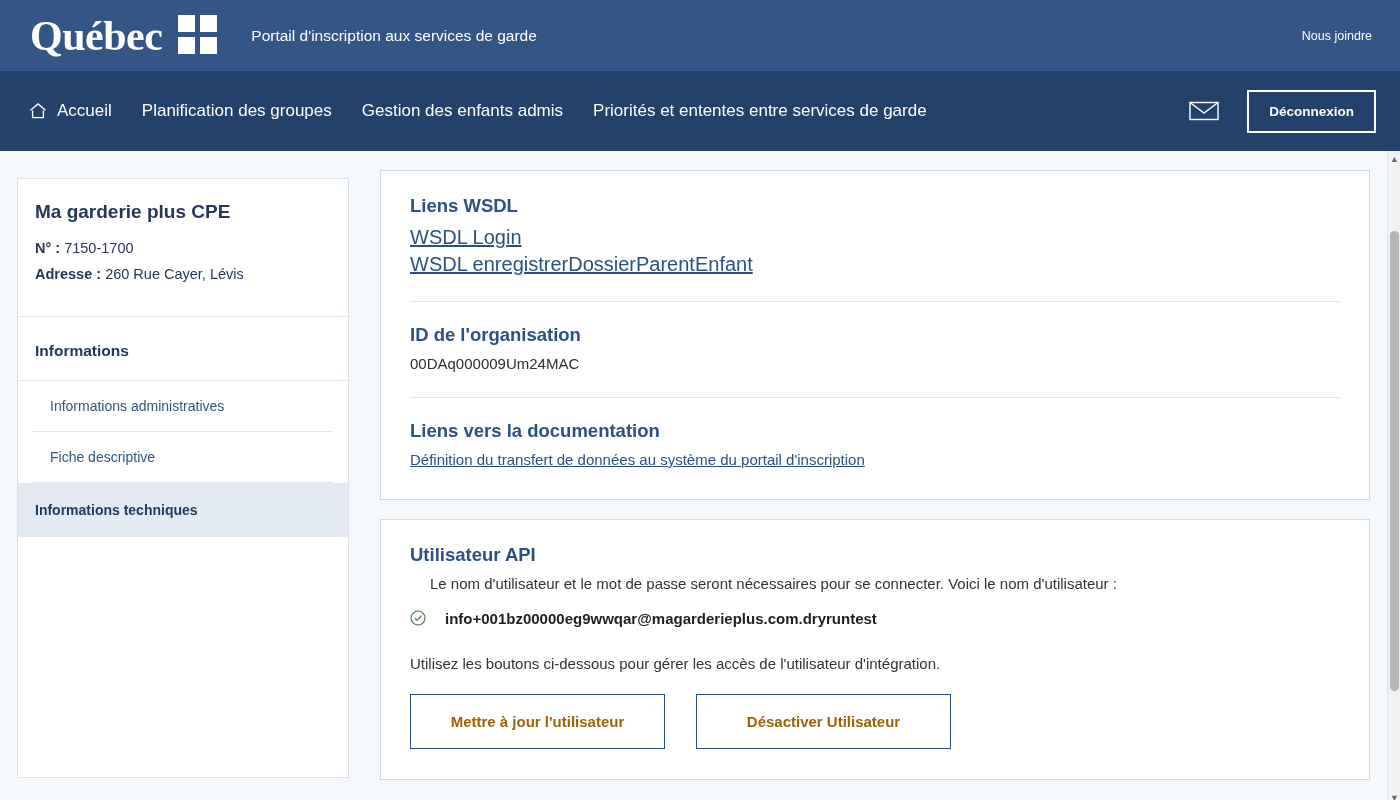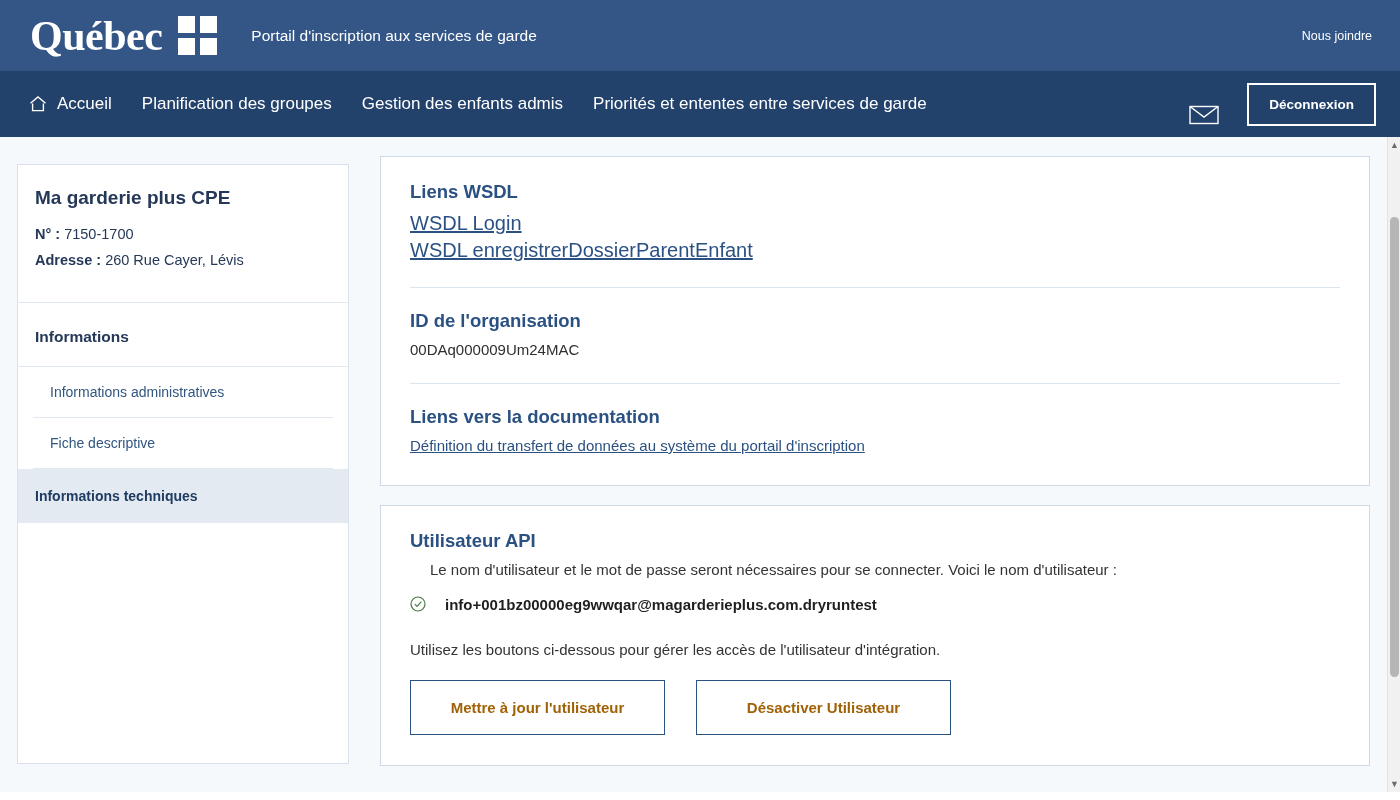--- a/index.html
+++ b/index.html
@@ -13,21 +13,21 @@
 
   
   .brandbar {
     height: 71px;
     background: #335687;
     display: flex;
     align-items: center;
     padding: 0 24px 0 30px;
     position: relative;
   }
-  .logo-wrap { display: flex; align-items: center; gap: 10px; }
+  .logo-wrap { display: flex; align-items: flex-start; gap: 10px; }
   .logo-text {
     color: #ffffff;
     font-size: 42px;
     line-height: 42px;
     font-weight: 700;
     letter-spacing: -0.5px;
     font-family: "Liberation Serif", serif;
   }
   .logo-flower {
     display: grid;
@@ -49,21 +49,21 @@
     right: 28px;
     top: 29px;
     color: #ffffff;
     font-size: 12.5px;
     text-decoration: none;
     padding-left: 24px;
   }
 
   
   .navbar {
-    height: 66px;
+    height: 80px;
     background: #2a4a75;
     display: flex;
     align-items: center;
     padding: 0 24px 0 28px;
     position: relative;
   }
   .navbar.dark { background: #22416b; }
   .nav-items { display: flex; align-items: center; gap: 30px; }
   .nav-item {
     color: #ffffff;
@@ -72,21 +72,21 @@
     display: flex;
     align-items: center;
     gap: 9px;
     white-space: nowrap;
   }
   .home-icon { display: inline-block; width: 20px; height: 20px; position: relative; }
   .nav-right {
     position: absolute;
     right: 24px;
     display: flex;
-    align-items: flex-end;
+    align-items: center;
     gap: 28px;
   }
   .mail-icon { width: 30px; height: 22px; }
   .logout-btn {
     border: 2px solid #ffffff;
     color: #ffffff;
     background: transparent;
     font-size: 13.5px;
     font-weight: 700;
     padding: 12px 20px;

